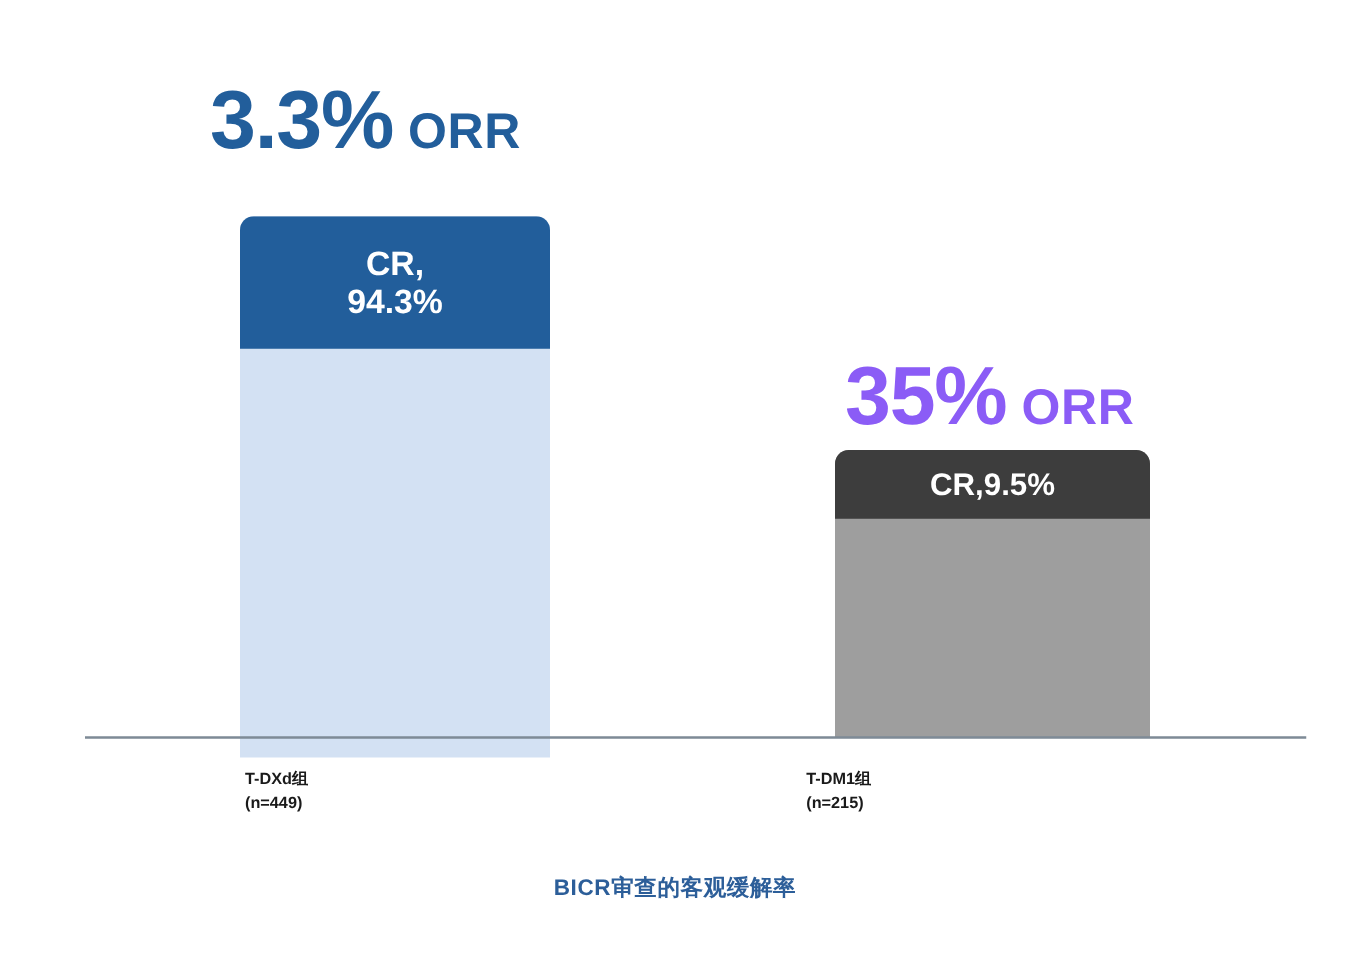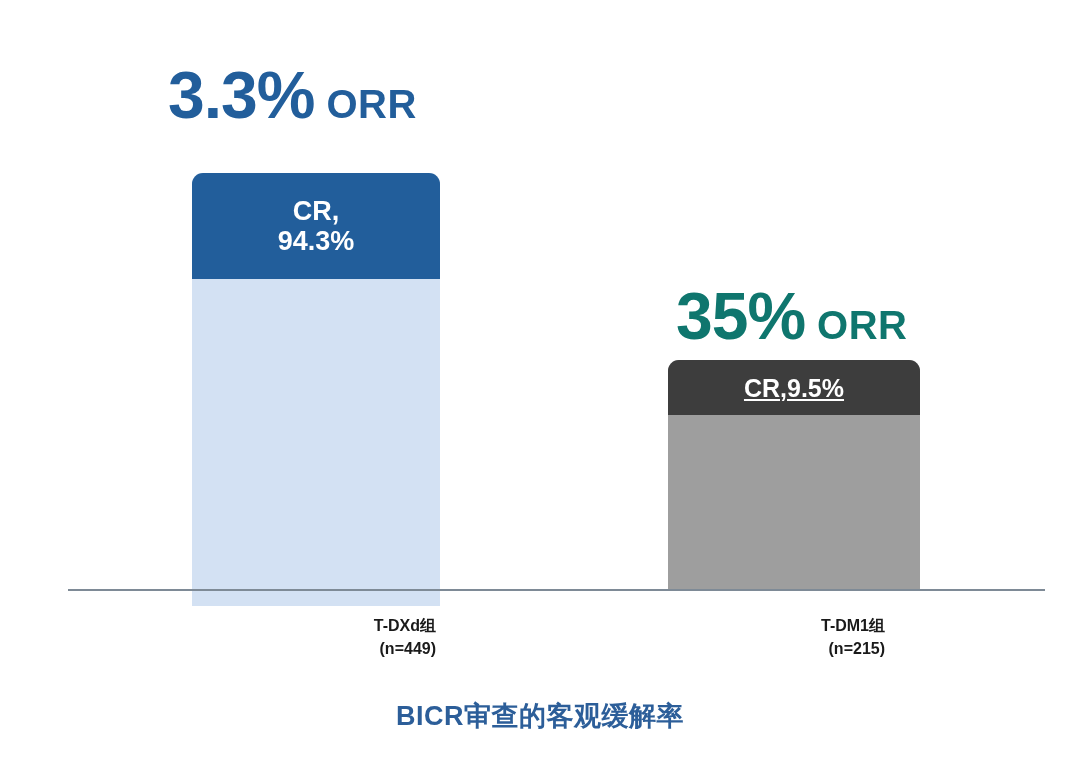--- a/index.html
+++ b/index.html
@@ -42,21 +42,21 @@
   }
 
   #orr-callout-dxd {
     left: 168px;
     top: 62px;
     color: #225E9B;
   }
   #orr-callout-dm1 {
     left: 676px;
     top: 283px;
-    color: #0f766e;
+    color: #8b5cf6;
   }
 
   
   .bar {
     position: absolute;
     box-sizing: border-box;
   }
   .bar-total {
     border-top-left-radius: 11px;
     border-top-right-radius: 11px;
@@ -96,39 +96,38 @@
     left: 668px;
     width: 252px;
     top: 360px;
     height: 230px;
     background: #9E9E9E;
   }
   #bar-dm1-cr {
     height: 55px;
     background: #3D3D3D;
     font-size: 25px;
-    text-decoration: underline;
   }
 
   
   #axis-line {
     position: absolute;
     left: 68px;
     top: 589px;
     width: 977px;
     height: 2px;
     background: #7E8A96;
   }
 
   
   .category-label {
     position: absolute;
-    text-align: right;
+    text-align: left;
     color: #1A1A1A;
-    font-size: 16px;
+    font-size: 13px;
     font-weight: bold;
     line-height: 1.45;
     white-space: nowrap;
   }
   #category-label-dxd {
     left: 196px;
     top: 614px;
     width: 240px;
   }
   #category-label-dm1 {
@@ -138,21 +137,21 @@
   }
 
   
   #chart-title {
     position: absolute;
     left: 0;
     top: 698px;
     width: 1080px;
     text-align: center;
     color: #2C5E99;
-    font-size: 27px;
+    font-size: 18px;
     font-weight: bold;
     letter-spacing: 0.5px;
   }
 </style>
 </head>
 <body>
 
 <div id="chart-root">
 
   <div class="orr-callout" id="orr-callout-dxd">

